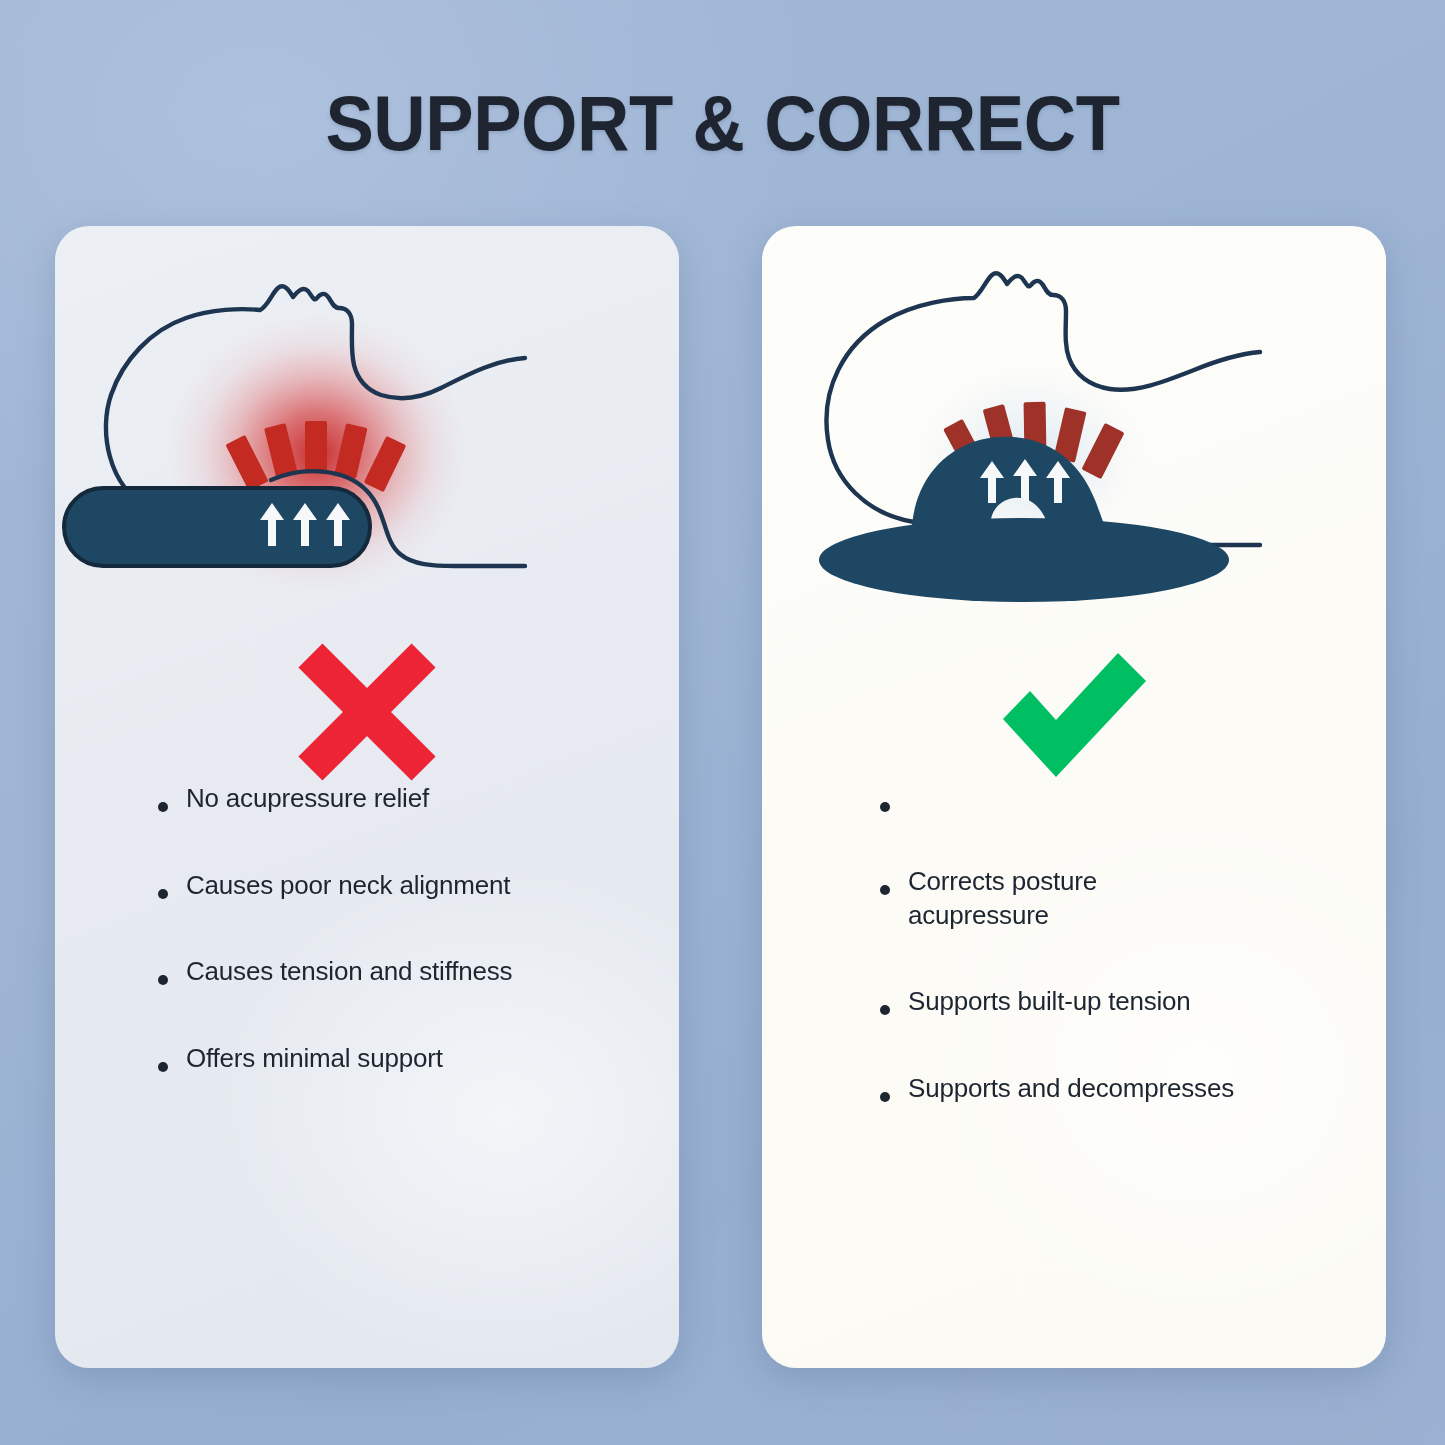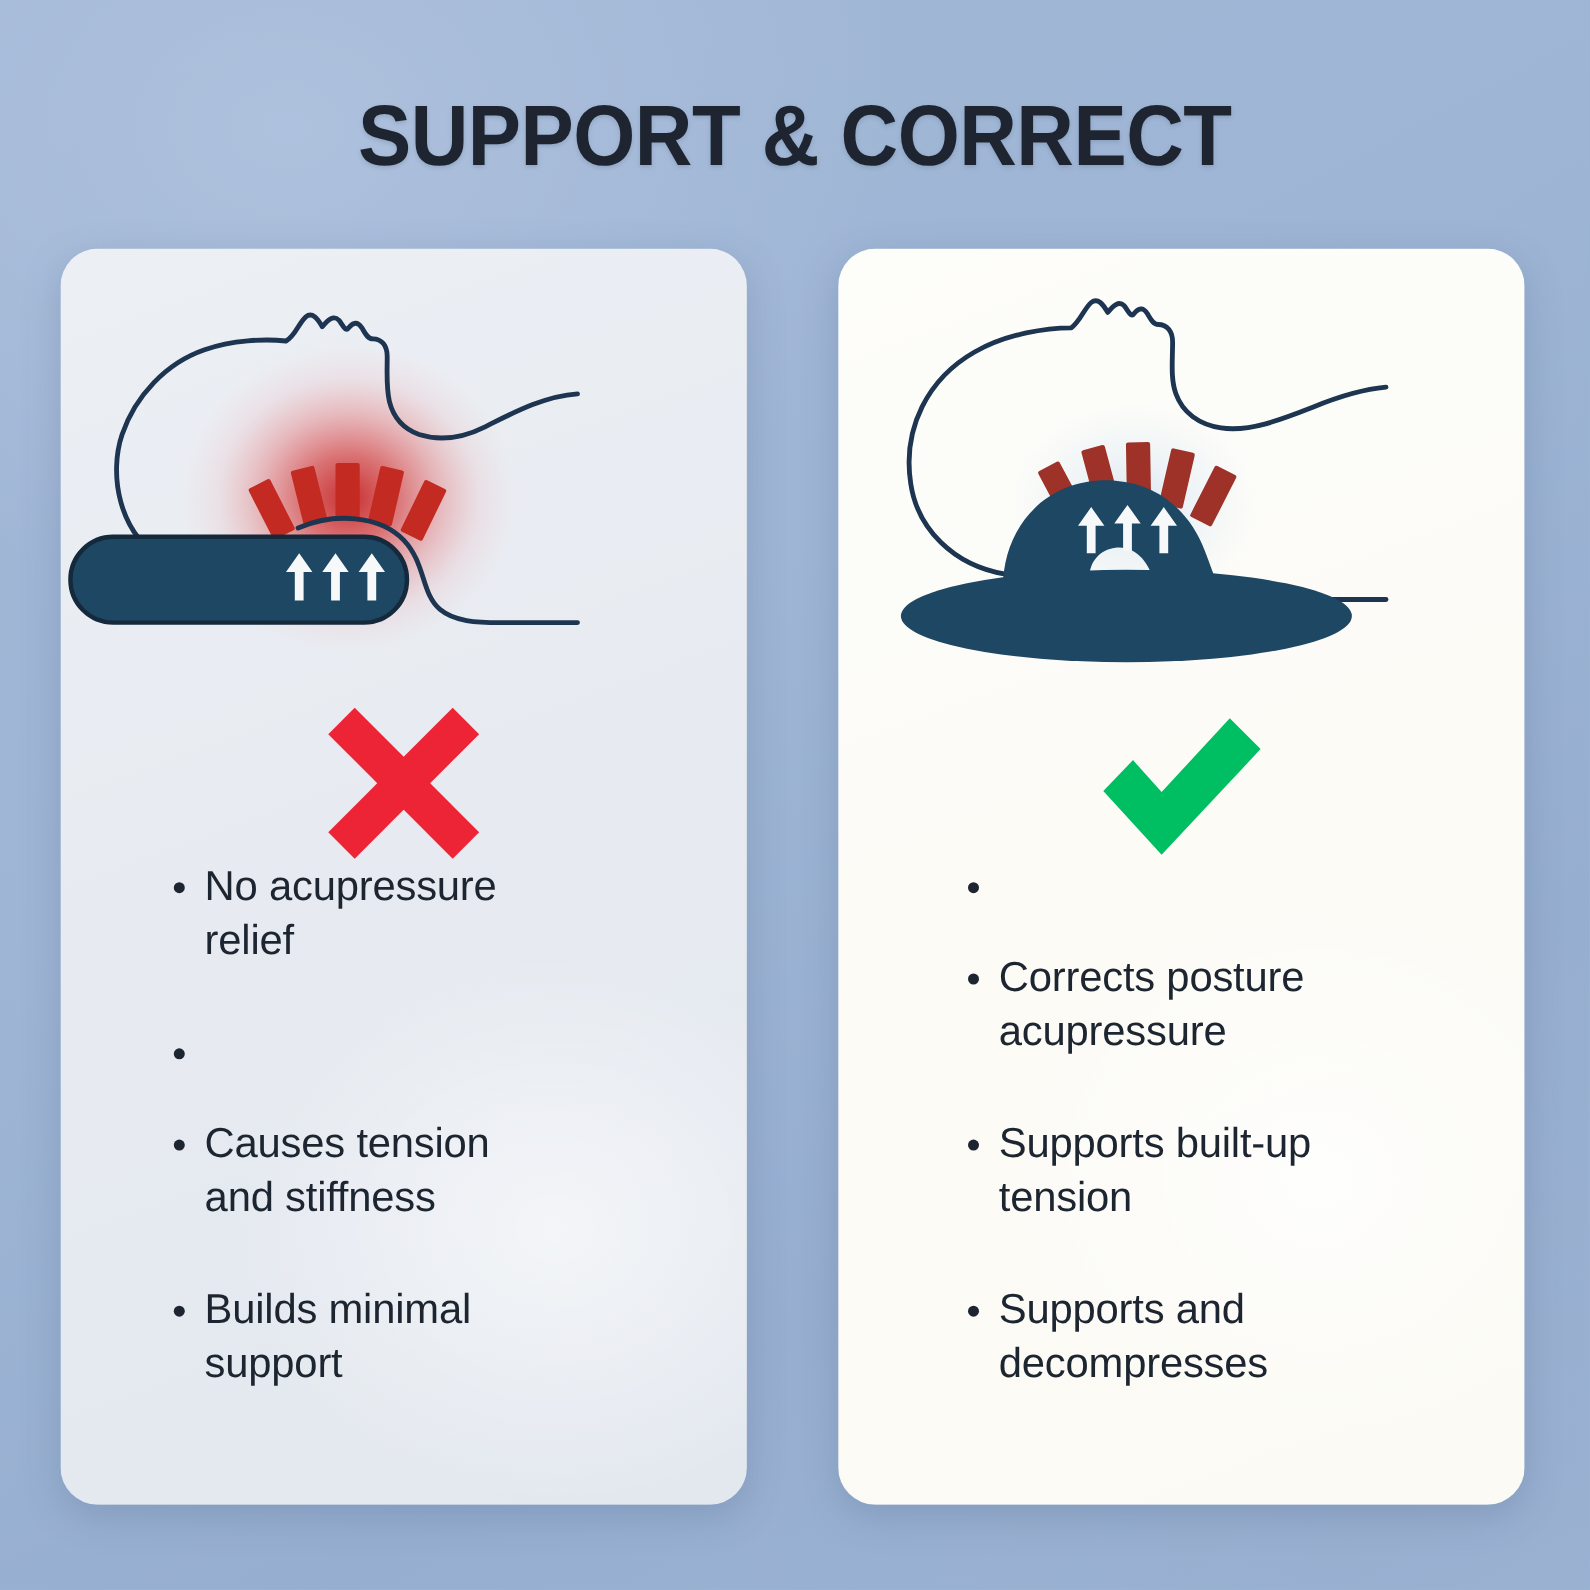--- a/index.html
+++ b/index.html
@@ -90,21 +90,21 @@
     padding: 0;
     margin: 0;
     list-style: none;
   }
   .bullets li {
     display: flex;
     align-items: flex-start;
     margin: 0 0 53px 0;
     padding: 0 46px 0 0;
     font-family: "Liberation Sans", sans-serif;
-    font-size: 38px;
+    font-size: 26px;
     line-height: 1.29;
     color: #1d2530;
     letter-spacing: -0.2px;
   }
   #card-bad .bullets { padding-left: 103px; }
   #card-good .bullets { padding-left: 118px; }
   .bullets li .dot {
     flex: 0 0 auto;
     width: 10px;
     height: 10px;
@@ -189,28 +189,29 @@
       </svg>
     </div>
 
     <ul class="bullets">
       <li>
         <span class="dot"></span>
         <span class="txt">No acupressure relief</span>
       </li>
       <li>
         <span class="dot"></span>
+        <span class="txt">Causes poor neck alignment</span>
       </li>
       <li>
         <span class="dot"></span>
         <span class="txt">Causes tension and stiffness</span>
       </li>
       <li>
         <span class="dot"></span>
-        <span class="txt">Builds minimal support</span>
+        <span class="txt">Offers minimal support</span>
       </li>
     </ul>
   </div>
 
   <div class="card" id="card-good">
 
     <div class="illus">
       <svg viewBox="0 0 624 380" width="624" height="380" xmlns="http://www.w3.org/2000/svg">
         <defs>
           <radialGradient id="softHalo" cx="50%" cy="50%" r="50%">

